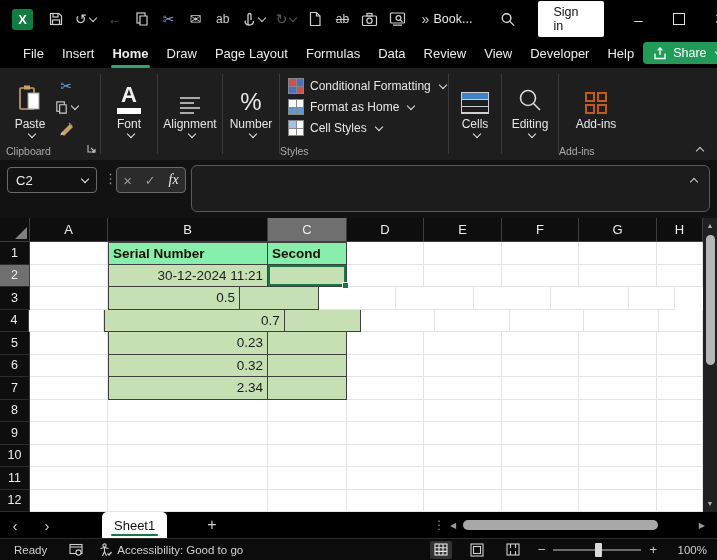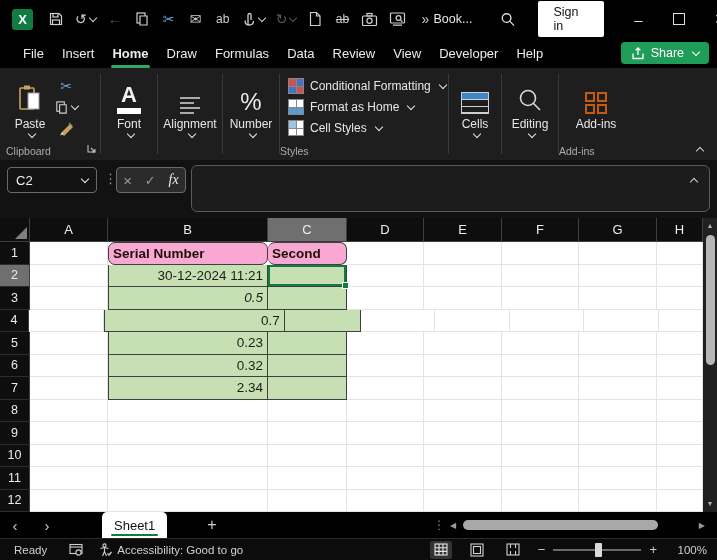--- a/index.html
+++ b/index.html
@@ -83,21 +83,21 @@
   .corner{position:relative;background:#0e0e0e;border-right:1px solid #3e3e3e;border-bottom:1px solid #3e3e3e;box-sizing:border-box;}
   .tri{position:absolute;right:2px;bottom:2px;width:0;height:0;border-left:12px solid transparent;border-bottom:12px solid #7f7f7f;}
   .ch{background:#0e0e0e;color:#ededed;font-size:13px;display:flex;align-items:center;justify-content:center;
       border-right:1px solid #3e3e3e;border-bottom:1px solid #3e3e3e;box-sizing:border-box;}
   .grow{display:flex;height:22.5px;}
   .rh{background:#0e0e0e;color:#ededed;font-size:12.5px;display:flex;align-items:center;justify-content:center;
       border-right:1px solid #3e3e3e;border-bottom:1px solid #2c2c2c;box-sizing:border-box;}
   .hl{background:#6f6f6f !important;}
   .cell{background:#fff;border-right:1px solid #e4e4e4;border-bottom:1px solid #e4e4e4;box-sizing:border-box;
         font-size:13.5px;color:#1c1c1c;display:flex;align-items:center;position:relative;overflow:hidden;}
-  .orange{background:#f9a8d4;border-right-color:#3f3f3f;border-bottom-color:#3f3f3f;font-weight:bold;color:#1e1006;border-radius:7px;}
+  .orange{background:#86efac;border-right-color:#3f3f3f;border-bottom-color:#3f3f3f;font-weight:bold;color:#1e1006;}
   .green{background:#C6E0B4;border-right-color:#3f3f3f;border-bottom-color:#3f3f3f;}
   .bl{border-left:1px solid #3f3f3f;}
   .bt{border-top:1px solid #3f3f3f;}
   .al{padding-left:4px;}
   .ar{justify-content:flex-end;padding-right:4px;}
   .sel{box-shadow:inset 0 0 0 2px #107C41;overflow:visible;}
   .handle{position:absolute;right:-3px;bottom:-3px;width:5px;height:5px;background:#107C41;border:1px solid #fff;z-index:3;}
   .vscroll{position:absolute;top:0;right:0;width:14px;height:294px;background:#202020;}
   .vthumb{position:absolute;left:2.5px;top:17px;width:9px;height:130px;background:#b6b6b6;border-radius:5px;}
   .sarrow{position:absolute;left:0;width:14px;text-align:center;color:#b0b0b0;font-size:7px;line-height:14px;}
@@ -203,20 +203,21 @@
       </span>
     <span class="winbtn" style="font-size:18px">×</span>
   </div>
 </div>
 
 <div class="band tabrow">
   <span class="rtab">File</span>
   <span class="rtab">Insert</span>
   <span class="rtab active">Home</span>
   <span class="rtab">Draw</span>
+  <span class="rtab">Page Layout</span>
   <span class="rtab">Formulas</span>
   <span class="rtab">Data</span>
   <span class="rtab">Review</span>
   <span class="rtab">View</span>
   <span class="rtab">Developer</span>
   <span class="rtab">Help</span>
   <span class="share-btn">
     <svg width="14" height="13" viewBox="0 0 14 13" fill="none" stroke="#fff" stroke-width="1.3">
         <path d="M7 8V1.5M4.6 3.4L7 1l2.4 2.4"></path>
         <path d="M2 6.5v5h10v-5"></path>
@@ -432,21 +433,21 @@
         </div>
         <div class="cell" style="width: 77px;"></div>
         <div class="cell" style="width: 78px;"></div>
         <div class="cell" style="width: 77px;"></div>
         <div class="cell" style="width: 78px;"></div>
         <div class="cell" style="width: 46px;"></div>
       </div>
       <div class="grow">
         <div class="rh" style="width: 30px;">3</div>
         <div class="cell" style="width: 78px;"></div>
-        <div class="cell green bl ar" style="width: 160px; font-style: italic;">0.5</div>
+        <div class="cell green bl ar" style="width: 132px;">0.5</div>
         <div class="cell green" style="width: 79px;"></div>
         <div class="cell" style="width: 77px;"></div>
         <div class="cell" style="width: 78px;"></div>
         <div class="cell" style="width: 77px;"></div>
         <div class="cell" style="width: 78px;"></div>
         <div class="cell" style="width: 46px;"></div>
       </div>
       <div class="grow">
         <div class="rh" style="width: 30px;">4</div>
         <div class="cell" style="width: 78px;"></div>

